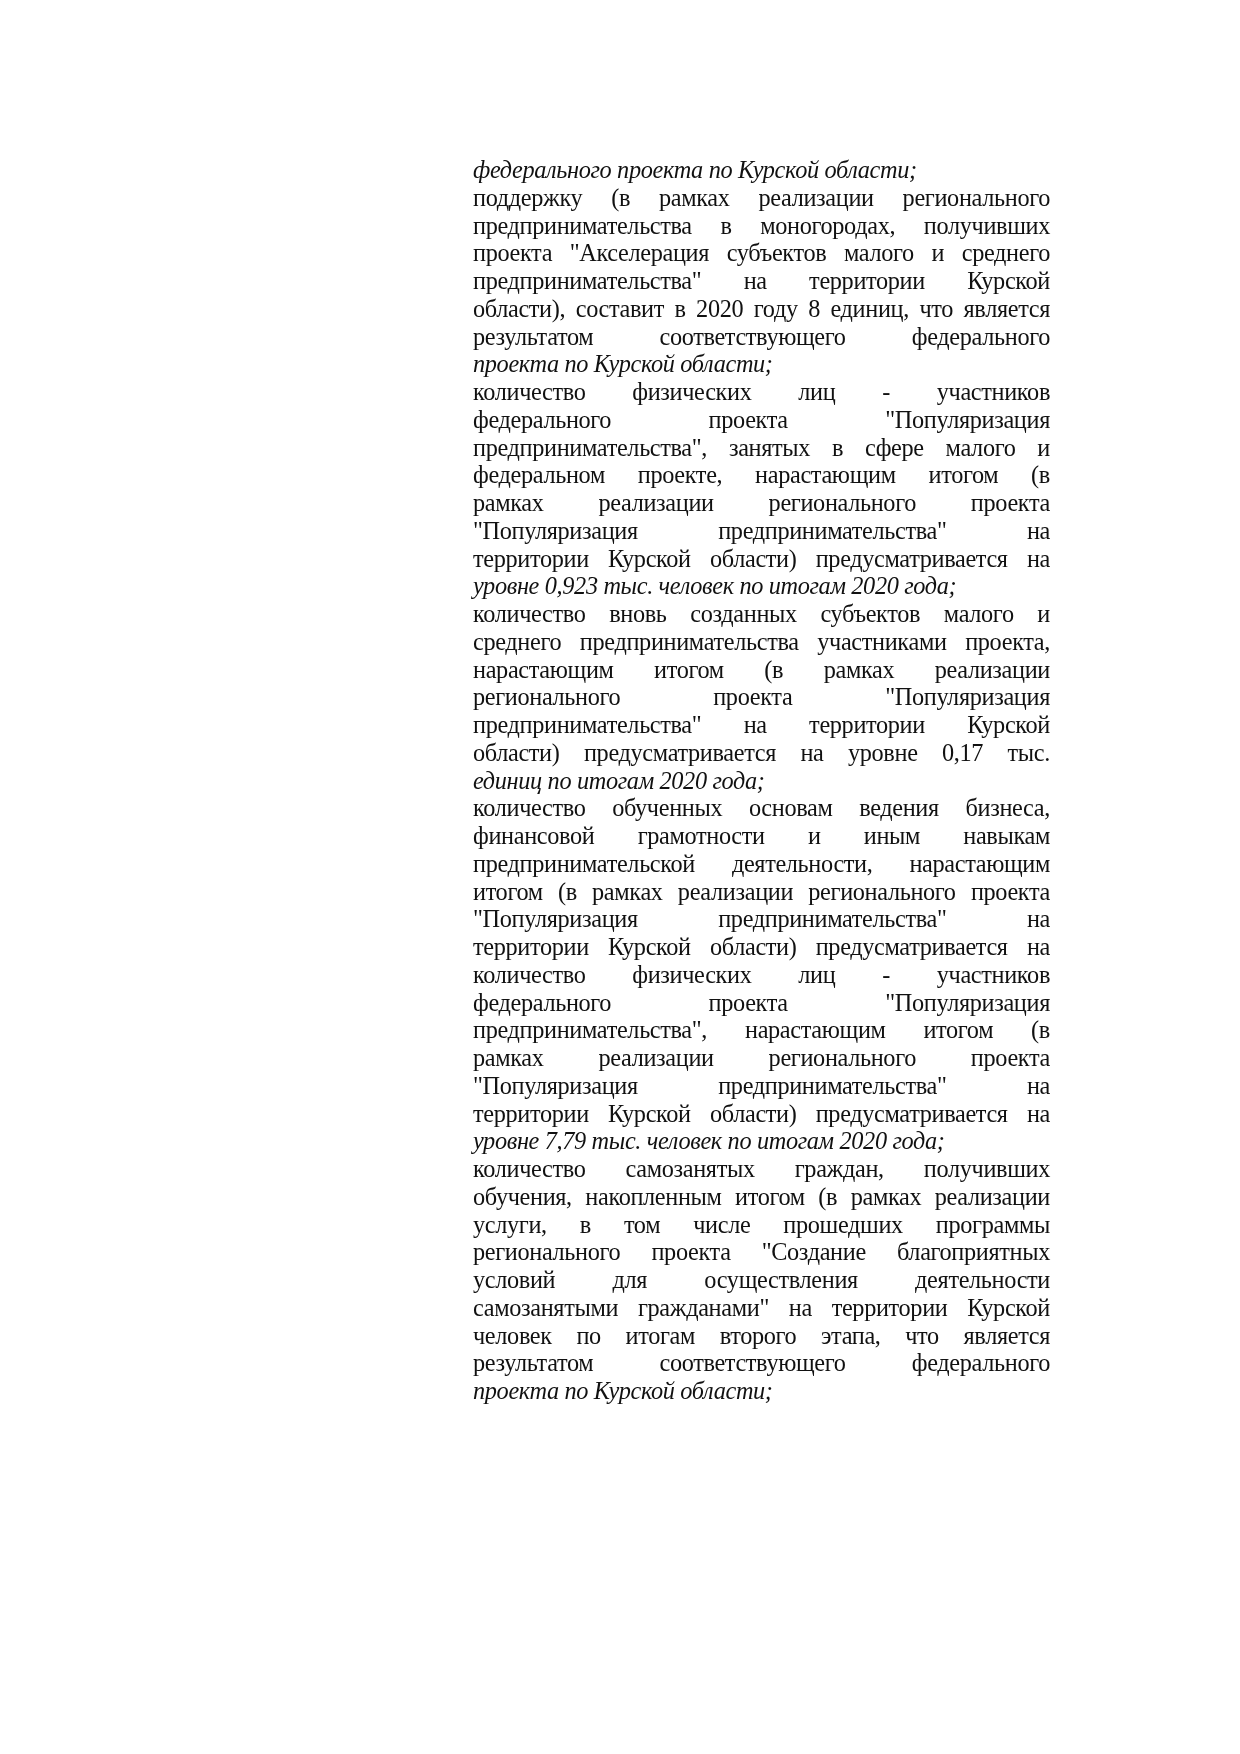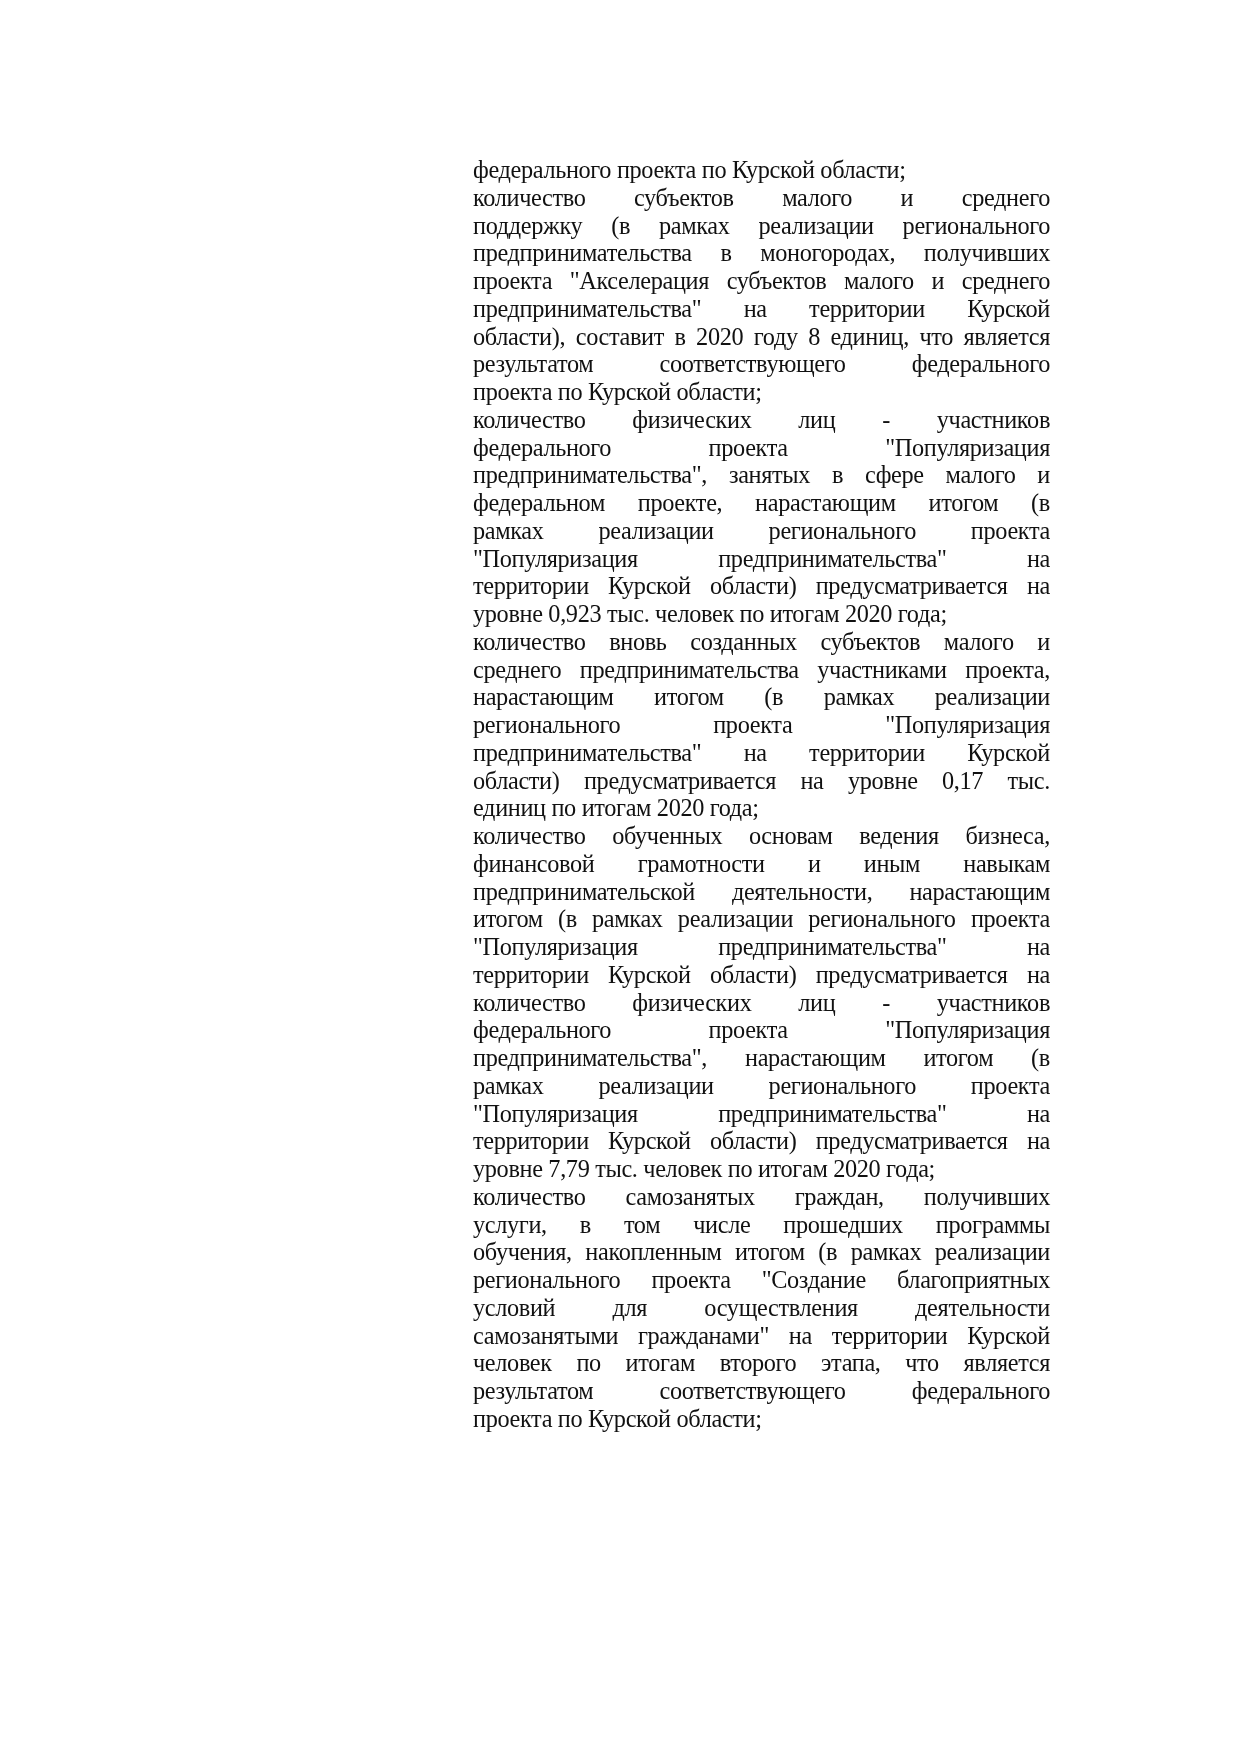--- a/index.html
+++ b/index.html
@@ -39,34 +39,34 @@
     display: block;
     height: 27.76px;
     white-space: nowrap;
     text-align: justify;
     text-align-last: justify;
     letter-spacing: -0.35px;
   }
   .line.last {
     text-align: right;
     text-align-last: left;
+    font-style: italic;
   }
 </style>
 </head>
 <body>
 
 <div class="page">
   <div class="text-column">
 
     <div class="paragraph">
       <span class="line last">федерального проекта по Курской области;</span>
     </div>
 
     <div class="paragraph">
-      <span class="line">количество субъектов малого и среднего</span>
       <span class="line">поддержку (в рамках реализации регионального</span>
       <span class="line">предпринимательства в моногородах, получивших</span>
       <span class="line">проекта "Акселерация субъектов малого и среднего</span>
       <span class="line">предпринимательства" на территории Курской</span>
       <span class="line">области), составит в 2020 году 8 единиц, что является</span>
       <span class="line">результатом соответствующего федерального</span>
       <span class="line last">проекта по Курской области;</span>
     </div>
 
     <div class="paragraph">
@@ -104,22 +104,22 @@
       <span class="line">федерального проекта "Популяризация</span>
       <span class="line">предпринимательства", нарастающим итогом (в</span>
       <span class="line">рамках реализации регионального проекта</span>
       <span class="line">"Популяризация предпринимательства" на</span>
       <span class="line">территории Курской области) предусматривается на</span>
       <span class="line last">уровне 7,79 тыс. человек по итогам 2020 года;</span>
     </div>
 
     <div class="paragraph">
       <span class="line">количество самозанятых граждан, получивших</span>
+      <span class="line">обучения, накопленным итогом (в рамках реализации</span>
       <span class="line">услуги, в том числе прошедших программы</span>
-      <span class="line">обучения, накопленным итогом (в рамках реализации</span>
       <span class="line">регионального проекта "Создание благоприятных</span>
       <span class="line">условий для осуществления деятельности</span>
       <span class="line">самозанятыми гражданами" на территории Курской</span>
       <span class="line">человек по итогам второго этапа, что является</span>
       <span class="line">результатом соответствующего федерального</span>
       <span class="line last">проекта по Курской области;</span>
     </div>
 
   </div>
 </div>

